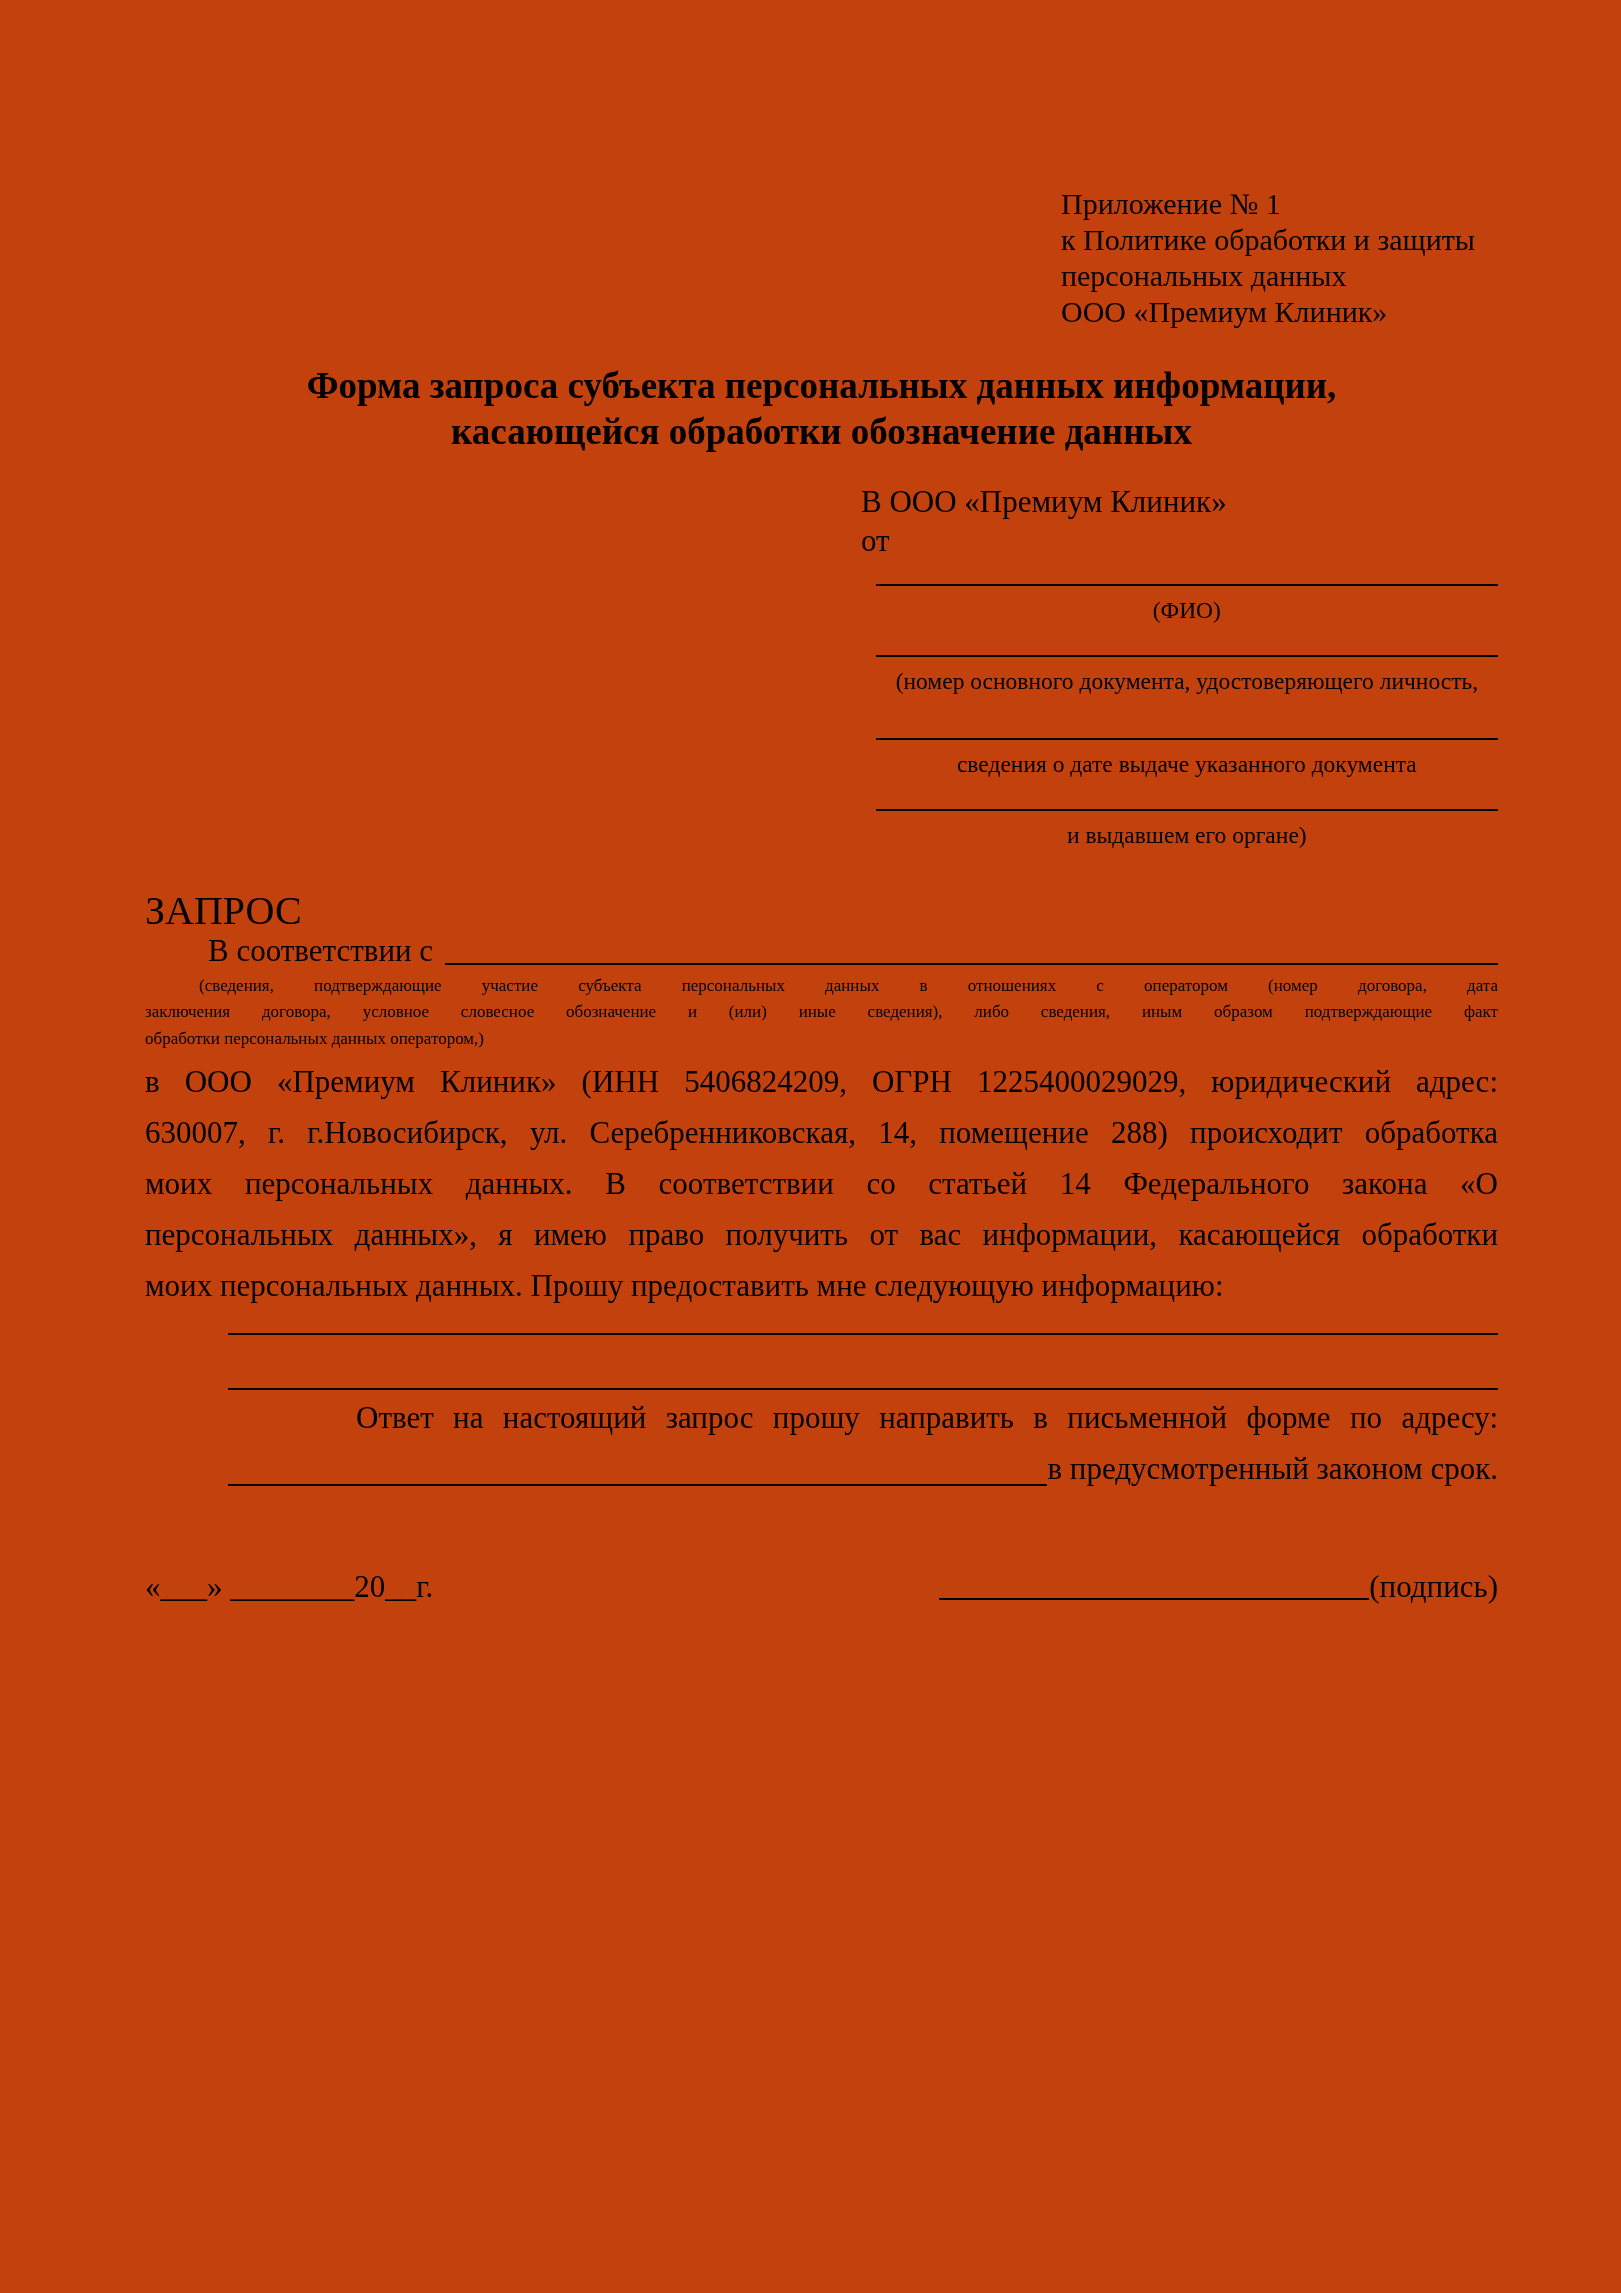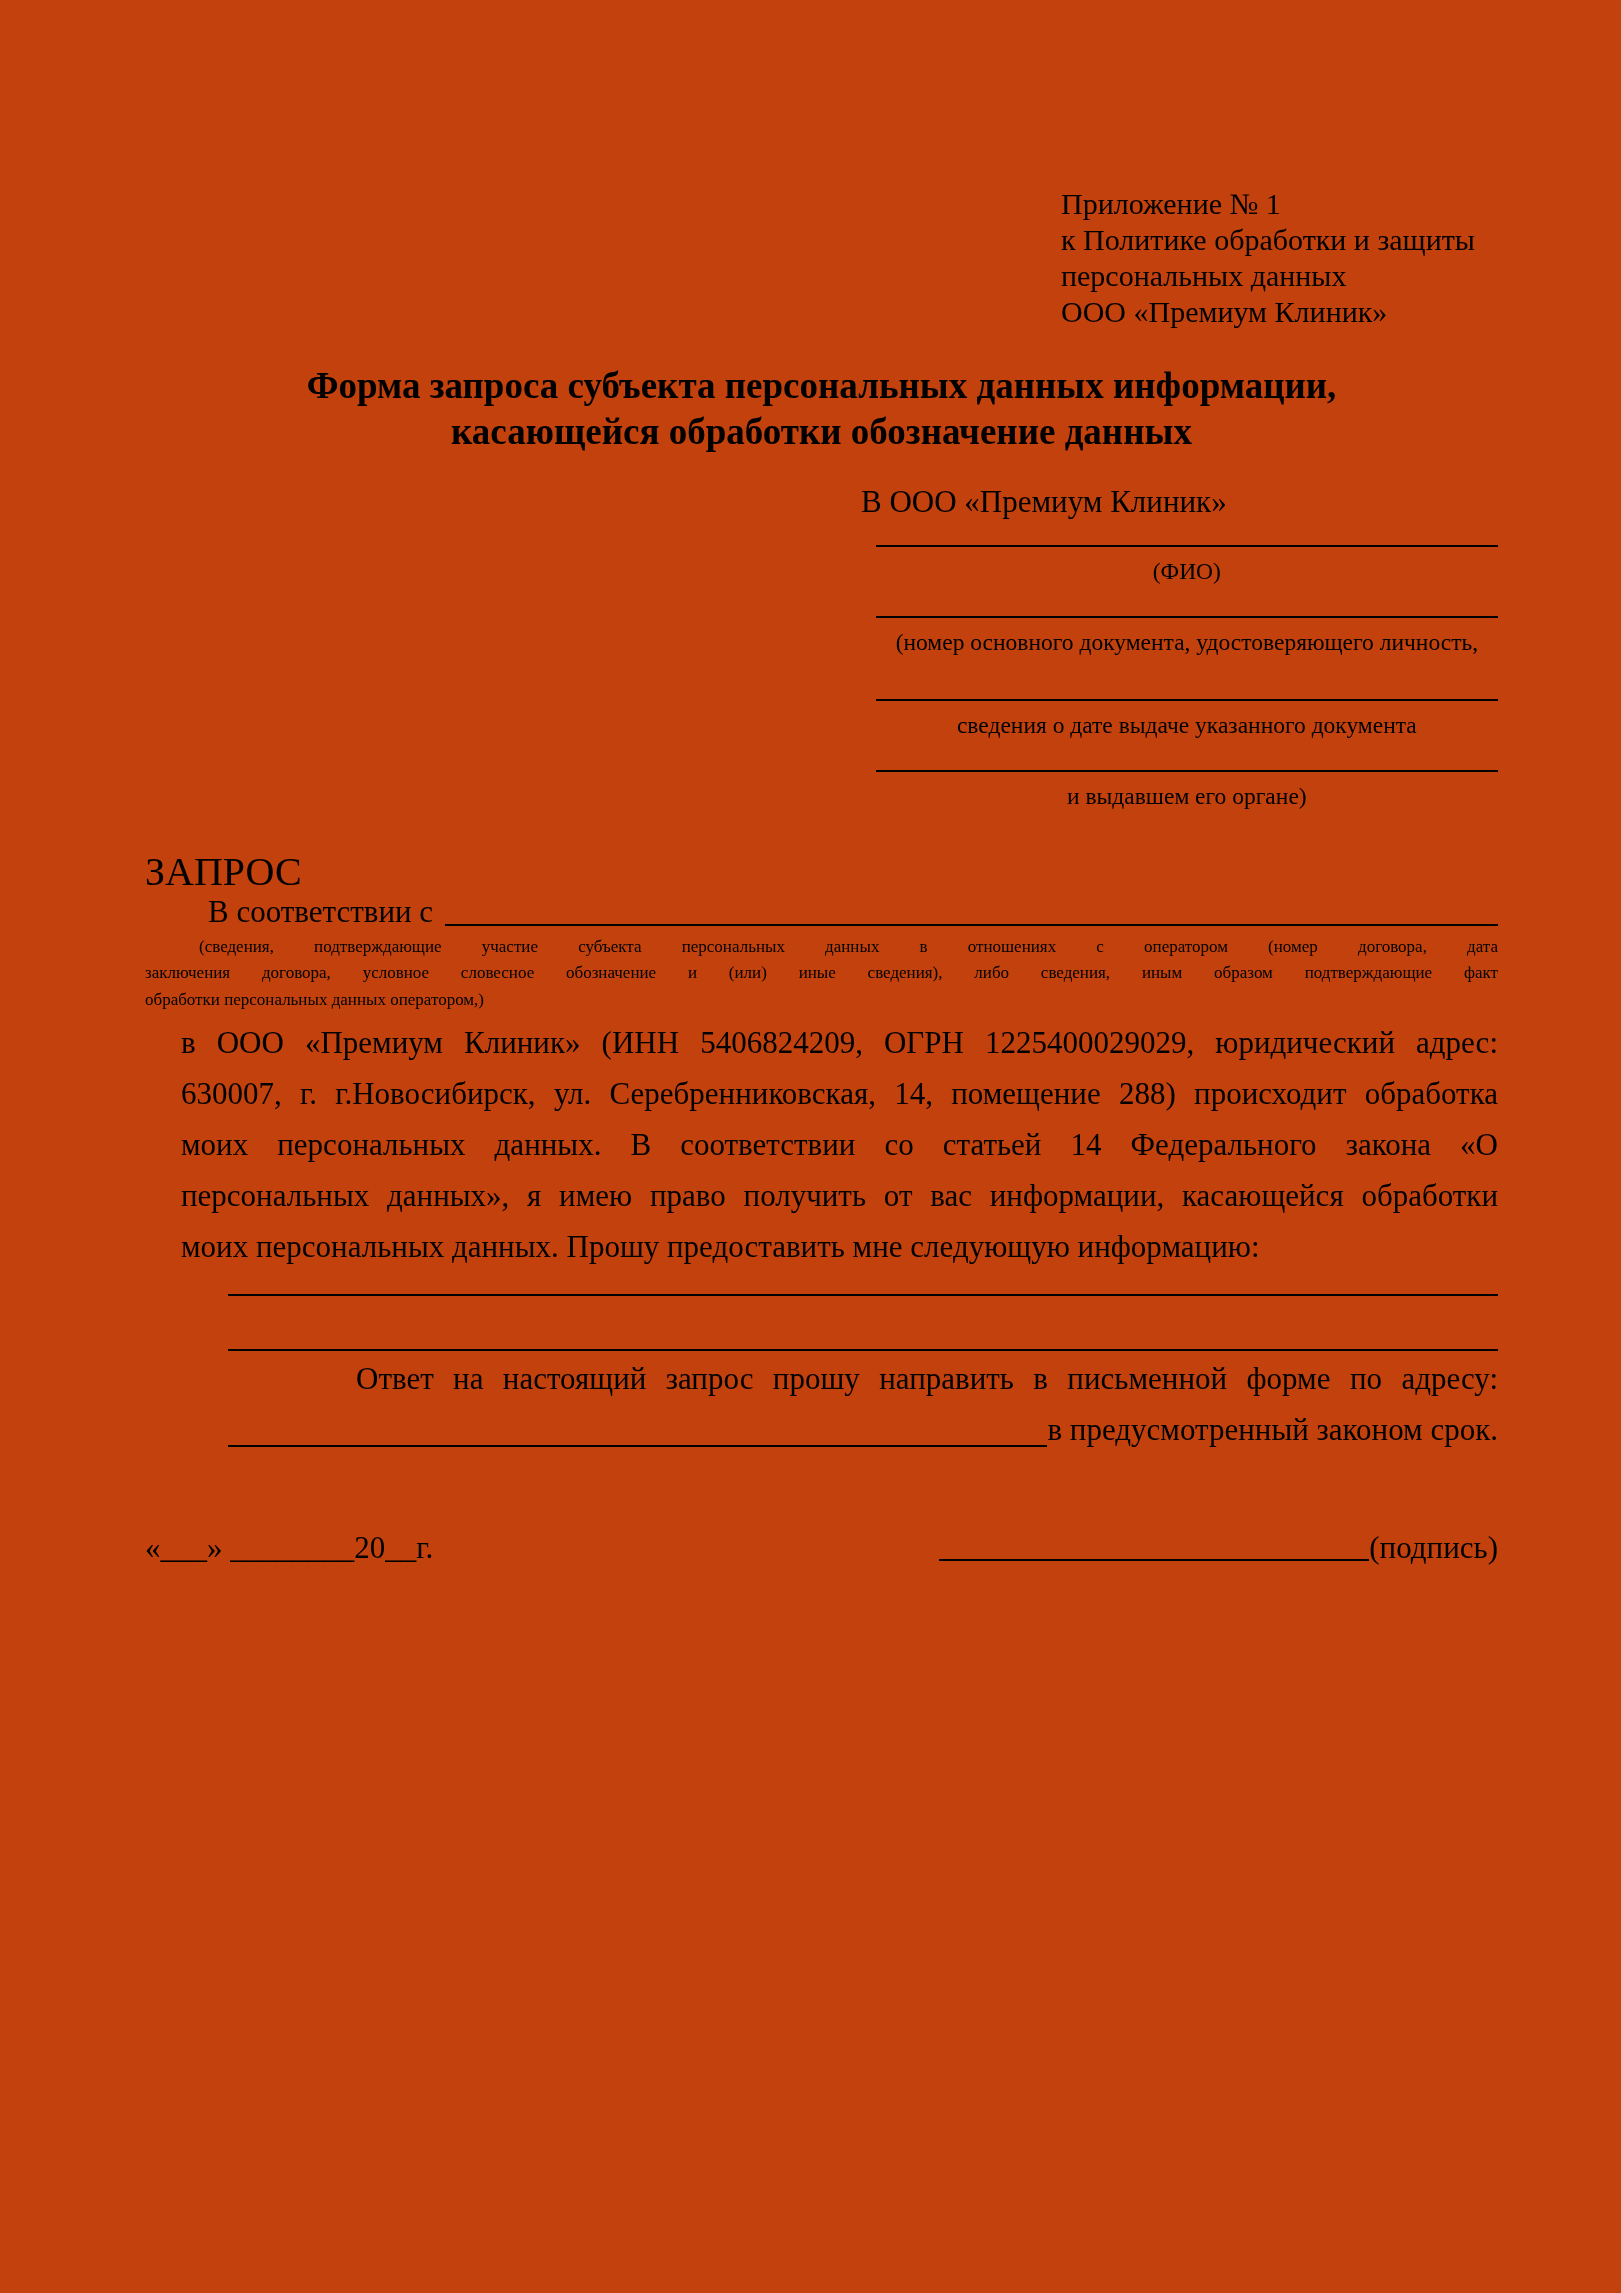--- a/index.html
+++ b/index.html
@@ -37,21 +37,21 @@
   .intro-line { display: flex; align-items: flex-end; font-size: 31px; line-height: 41px; }
   .intro-line .prefix { padding-left: 63px; white-space: nowrap; }
   .intro-line .fill { flex: 1; border-bottom: 2.9px solid #000; margin: 0 0 5.9px 11.8px; }
 
   .footnote { margin-top: 2px; font-size: 17px; line-height: 26.5px; }
   .footnote .jline { text-align: justify; text-align-last: justify; }
   .footnote .first { padding-left: 54px; }
   .footnote .last { text-align-last: left; }
 
   .body-par { margin-top: 3.9px; font-size: 31px; }
-  .body-par .jline { line-height: 51px; text-align: justify; text-align-last: justify; margin-left: 36px; }
+  .body-par .jline { line-height: 51px; text-align: justify; text-align-last: justify; }
   .body-par .last { text-align-last: left; }
 
   .rule { margin-left: 83px; border-top: 2.9px solid #000; }
   .rule-1 { margin-top: 21.6px; }
   .rule-2 { margin-top: 53px; }
 
   .reply-first {
     margin-top: 2px;
     font-size: 31px;
     line-height: 51px;
@@ -82,20 +82,21 @@
       <div>ООО «Премиум Клиник»</div>
     </div>
 
     <div class="title">
       <div>Форма запроса субъекта персональных данных информации,</div>
       <div>касающейся обработки обозначение данных</div>
     </div>
 
     <div class="addressee">
       <div>В ООО «Премиум Клиник»</div>
+      <div>от</div>
       <div class="blank-field" style="margin-top:23.5px">
         <div>(ФИО)</div>
       </div>
       <div class="blank-field" style="margin-top:32px">
         <div>(номер основного документа, удостоверяющего личность,</div>
       </div>
       <div class="blank-field" style="margin-top:43px">
         <div>сведения о дате выдаче указанного документа</div>
       </div>
       <div class="blank-field" style="margin-top:32px">

